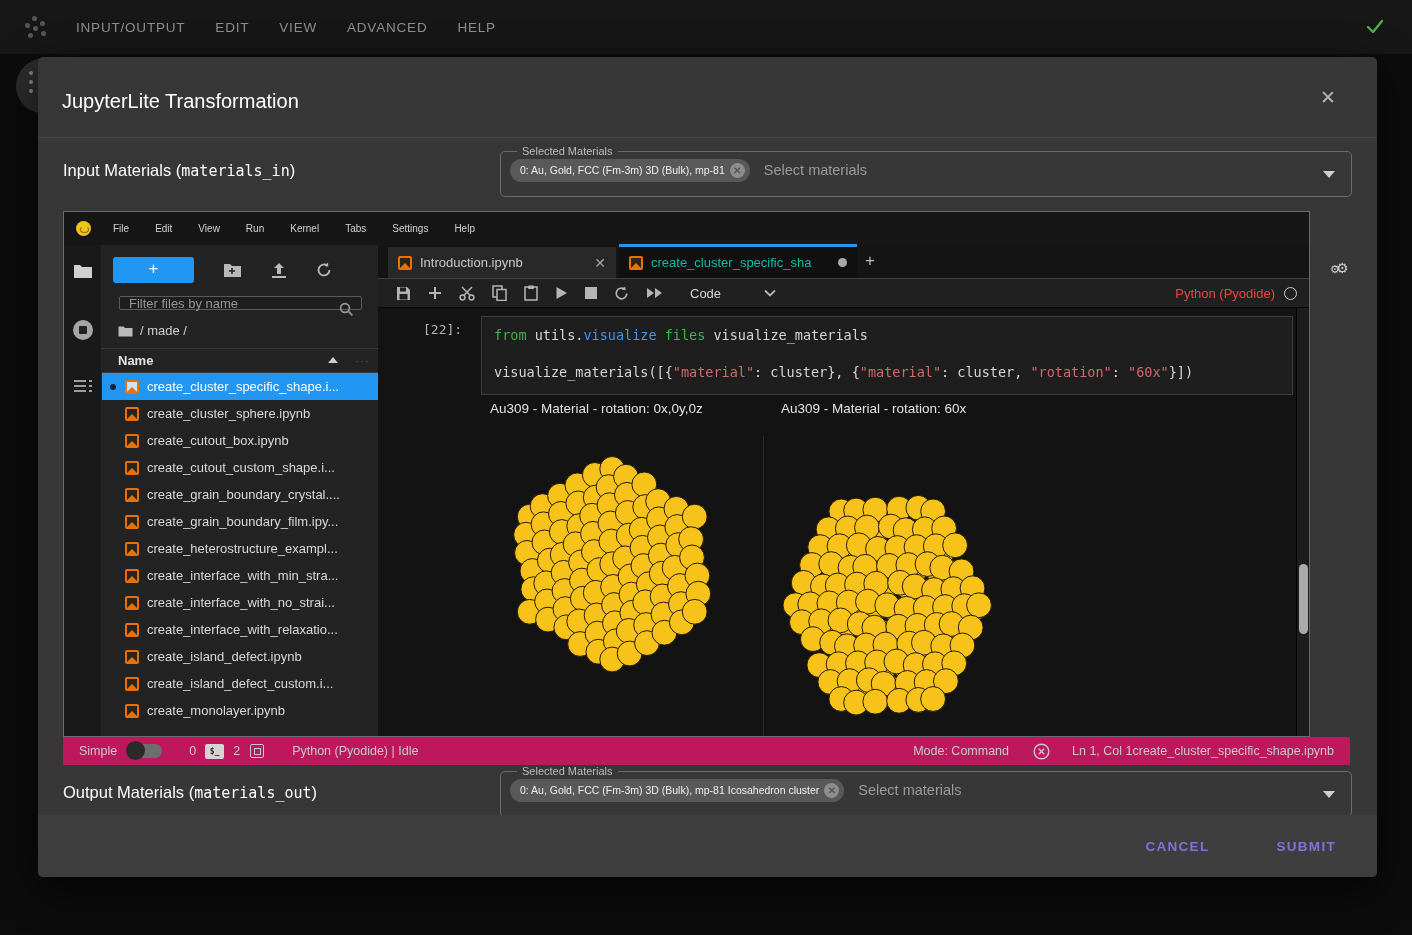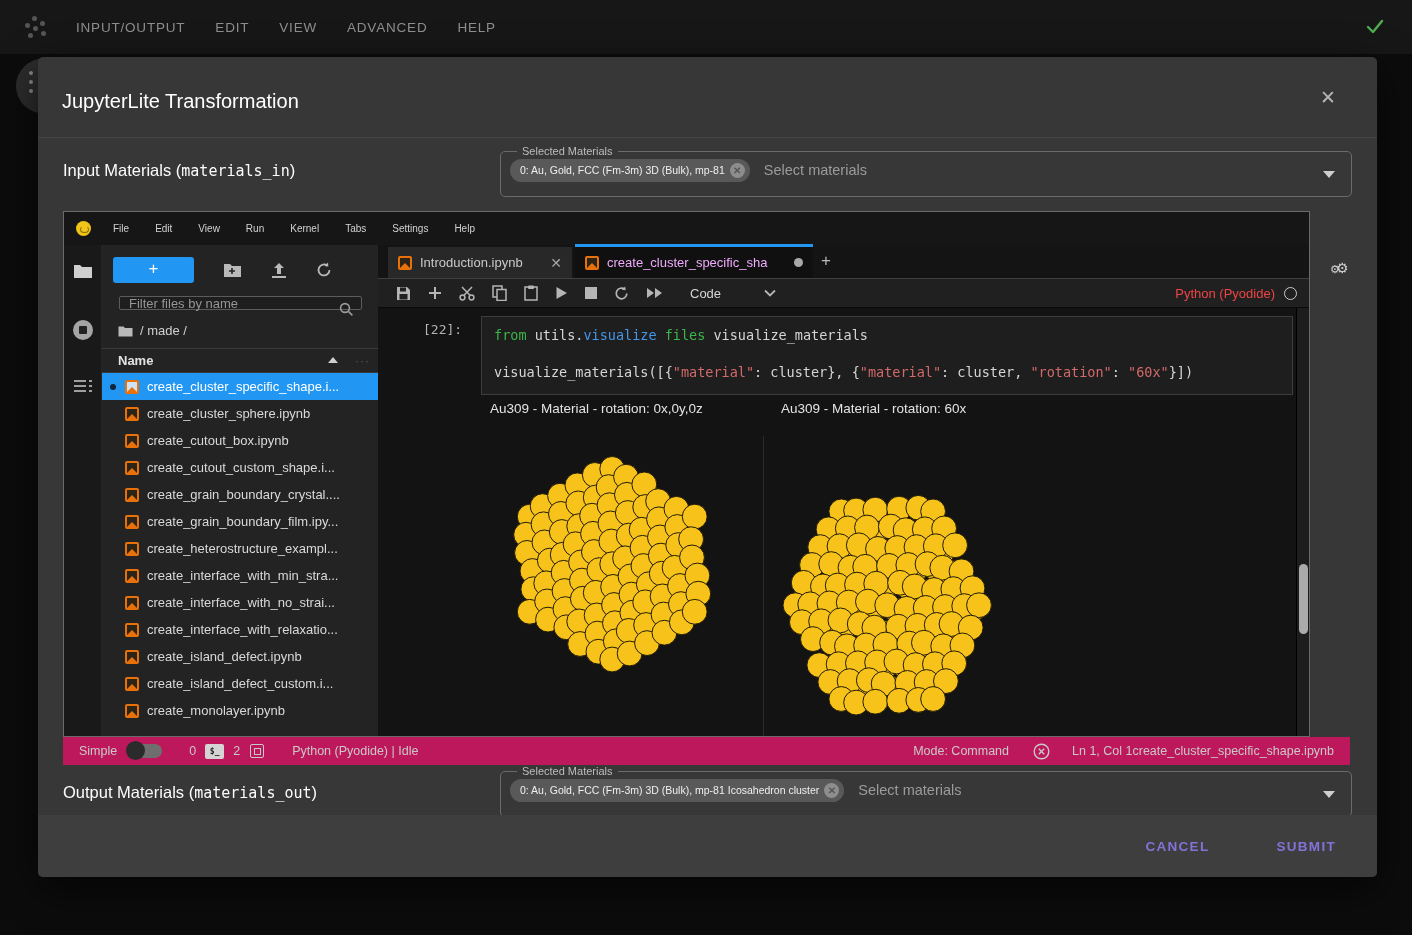--- a/index.html
+++ b/index.html
@@ -71,24 +71,24 @@
   .file-row.sel { background:#2196f3; }
   .file-row.sel .fname { color:#fff; }
   .file-row .dirty { position:absolute; left:8px; top:11px; width:6px; height:6px; border-radius:50%; background:#11263c; }
   .nb-ico { width:14px; height:14px; border:2px solid #e8710a; border-radius:2px; background:#2b2417; position:relative; flex:0 0 auto; }
   .nb-ico::after { content:""; position:absolute; left:0px; bottom:0px; width:0; height:0; border-left:5px solid transparent; border-right:5px solid transparent; border-bottom:5px solid #e8710a; }
   .file-row.sel .nb-ico { background:#cfe3f7; }
 
   .jl-main { flex:1 1 auto; display:flex; flex-direction:column; min-width:0; background:#131313; }
   .jl-tabbar { height:34px; background:#141414; border-bottom:1px solid #3f3f3f; display:flex; align-items:flex-end; flex:0 0 auto; }
   .tab { height:31px; display:flex; align-items:center; padding:0 10px; cursor:pointer; }
-  .tab1 { margin-left:10px; width:184px; background:#282828; }
+  .tab1 { margin-left:10px; width:228px; background:#282828; }
   .tab1 .tlabel { color:#c9c9c9; }
   .tab2 { margin-left:3px; width:238px; background:#101010; border-top:3px solid #2196f3; height:34px; }
-  .tab2 .tlabel { color:#f0abfc; }
+  .tab2 .tlabel { color:#14b8a6; }
   .tlabel { font-size:13px; margin-left:8px; white-space:nowrap; overflow:hidden; flex:1; }
   .tab-close { color:#a5a5a5; font-size:14px; margin-left:8px; }
   .tab-dirty { width:9px; height:9px; border-radius:50%; background:#a9a9a9; margin-left:4px; flex:0 0 auto; }
   .tab-add { margin:0 0 7px 8px; color:#b9b9b9; font-size:17px; cursor:pointer; }
 
   .jl-toolbar { height:29px; background:#202020; border-bottom:1px solid #0a0a0a; display:flex; align-items:center; padding-left:18px; gap:17px; flex:0 0 auto; }
   .tb-ico { display:flex; cursor:pointer; }
   .tb-code { font-size:13px; color:#d6d6d6; margin-left:10px; cursor:pointer; }
   .tb-chev { margin-left:26px; cursor:pointer; display:flex; }
   .tb-kernel { margin-left:auto; display:flex; align-items:center; gap:9px; margin-right:12px; cursor:pointer; }

